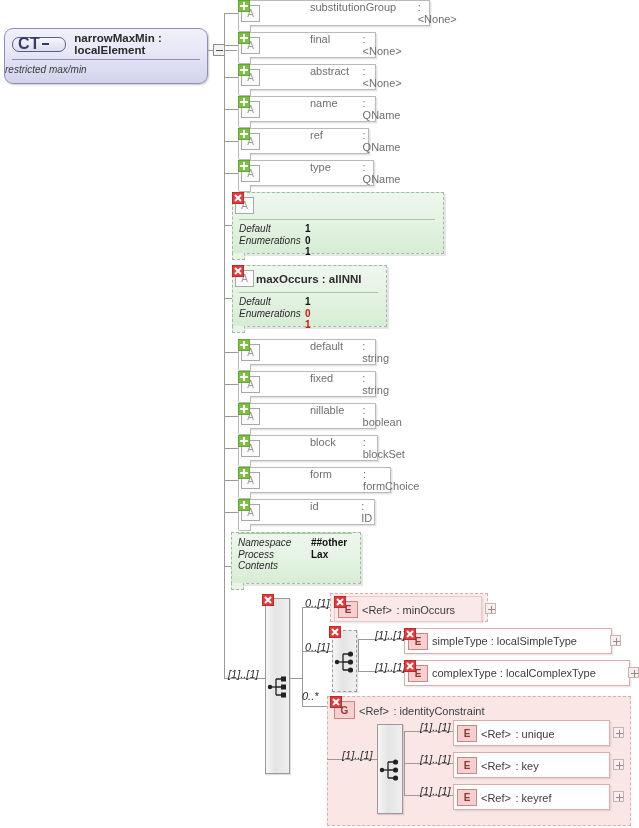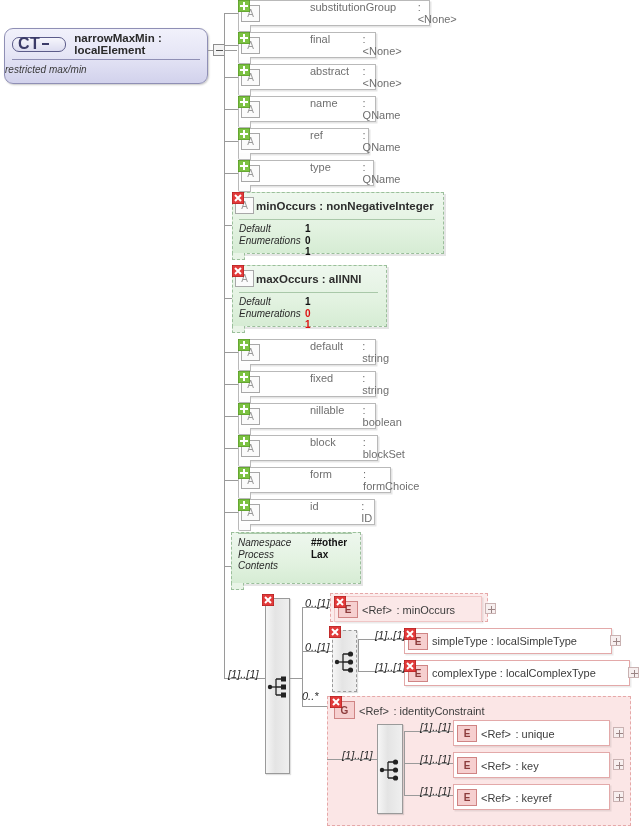--- a/index.html
+++ b/index.html
@@ -313,21 +313,20 @@
   <div class="greenbox" style="left:232px; top:192px; width:212px; height:62px;">
     <div class="ghead">
       <div class="aicon">A
         <span class="badge x">
           <svg width="12" height="12" viewBox="0 0 12 12">
               <rect x="0" y="0" width="12" height="12" fill="#e23a3a" stroke="#a31d1d"></rect>
               <path d="M3 3 L9 9 M9 3 L3 9" stroke="#fff" stroke-width="2"></path>
             </svg>
         </span>
       </div>
-      <span class="gtitle">minOccurs : nonNegativeInteger</span>
     </div>
     <div class="grule"></div>
     <div class="gbody">
       <div class="gline">
           <span class="gkey">Default</span>
           <span class="gval">1</span>
         </div>
       <div class="gline">
           <span class="gkey">Enumerations</span>
           <span class="gval">0</span>

